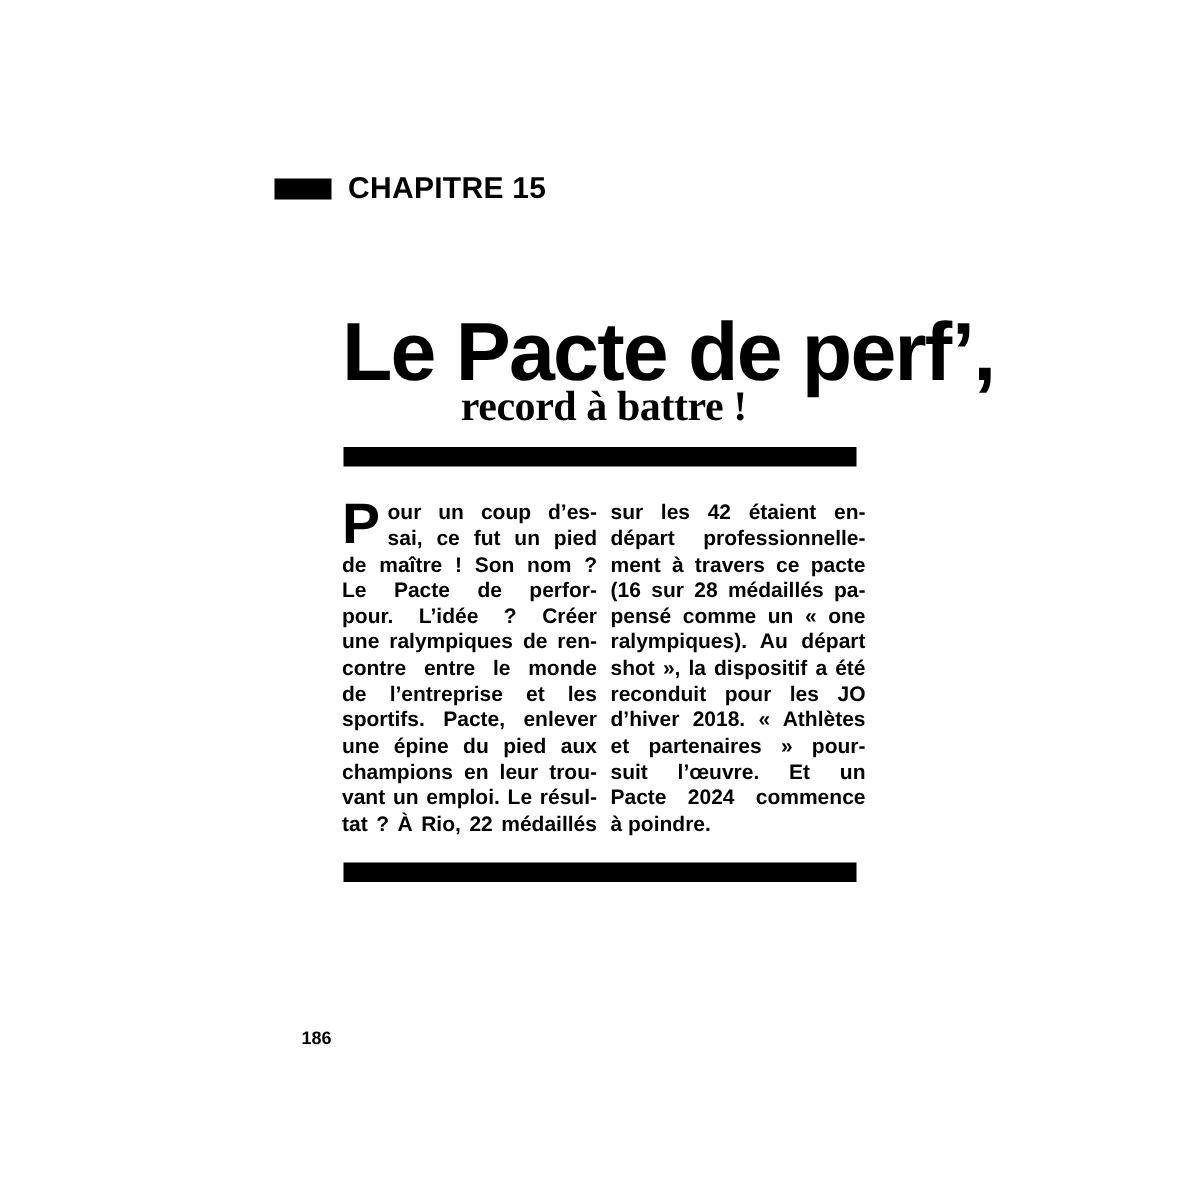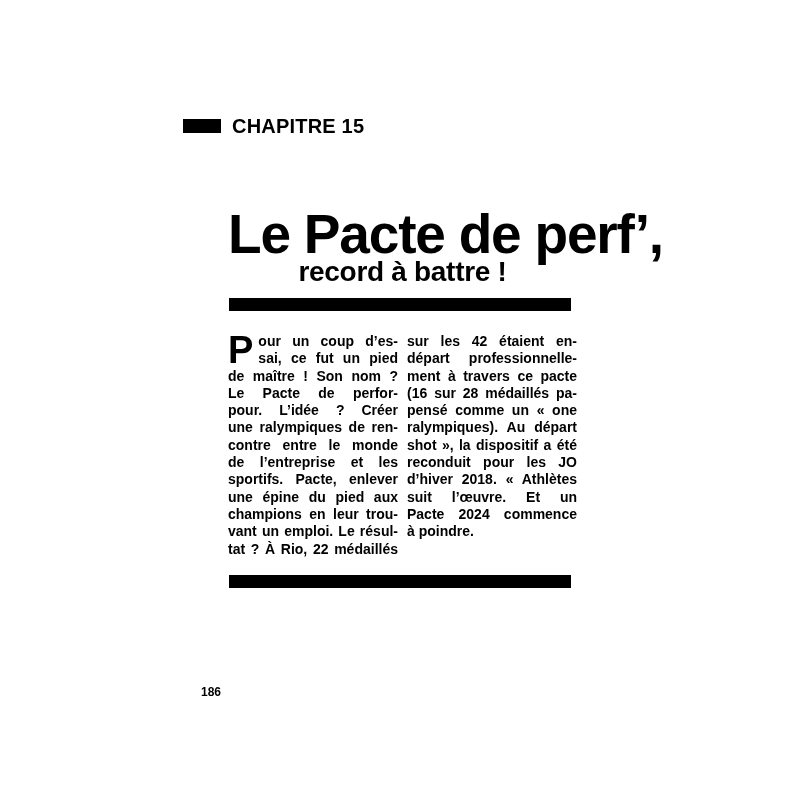--- a/index.html
+++ b/index.html
@@ -48,20 +48,21 @@
     font-size: 55px;
     line-height: 44px;
     letter-spacing: -1.2px;
     white-space: nowrap;
   }
   .title-line2 {
     font-size: 28px;
     line-height: 32px;
     letter-spacing: -0.3px;
     white-space: nowrap;
+    font-family: Liberation Serif, serif;
   }
   
   .bar {
     position: absolute;
     left: 229px;
     width: 342px;
     height: 13px;
     background: #000000;
   }
   .bar-top { top: 298px; }
@@ -140,20 +141,21 @@
     <div class="column" id="col2">
         <div class="line">sur les 42 étaient en-</div>
         <div class="line">départ professionnelle-</div>
         <div class="line">ment à travers ce pacte</div>
         <div class="line">(16 sur 28 médaillés pa-</div>
         <div class="line">pensé comme un « one</div>
         <div class="line">ralympiques). Au départ</div>
         <div class="line">shot », la dispositif a été</div>
         <div class="line">reconduit pour les JO</div>
         <div class="line">d’hiver 2018. « Athlètes</div>
+        <div class="line">et partenaires » pour-</div>
         <div class="line">suit l’œuvre. Et un</div>
         <div class="line">Pacte 2024 commence</div>
         <div class="line">à poindre.</div>
       </div>
   </div>
 
   <div class="bar bar-bottom"></div>
 
   <div class="page-number">186</div>
 

